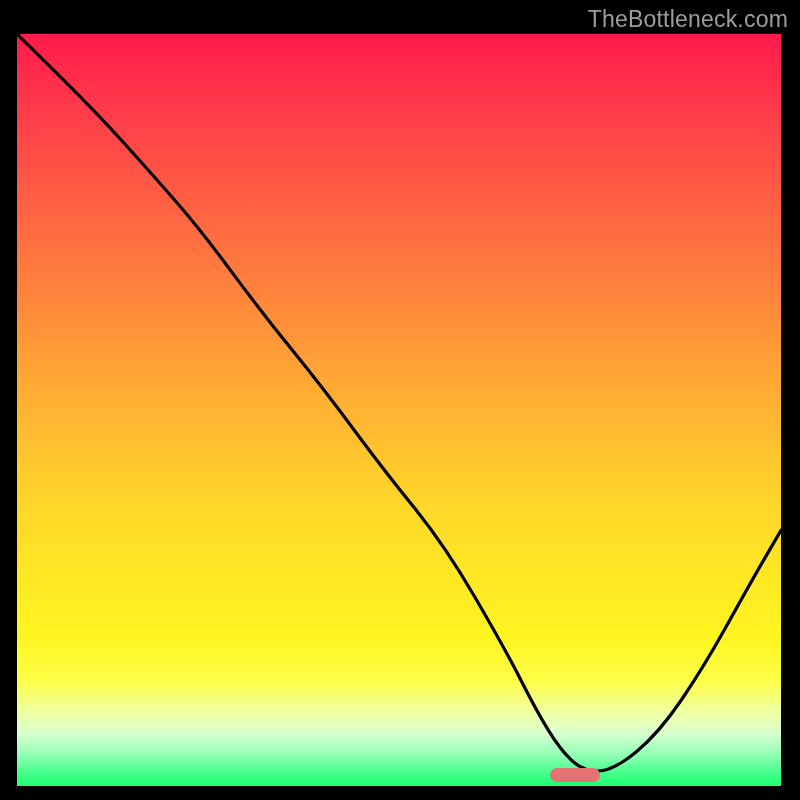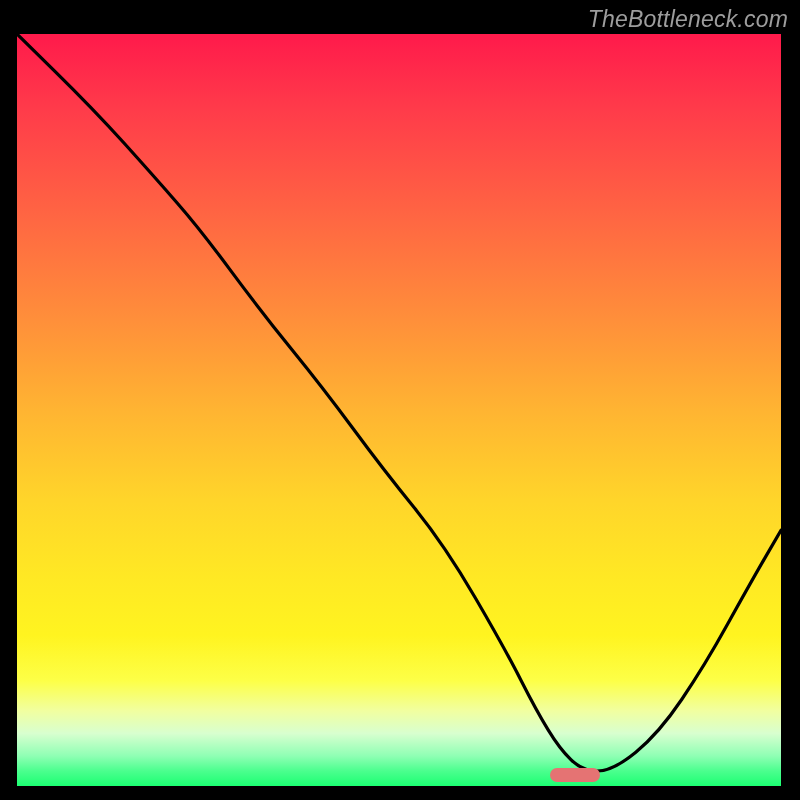--- a/index.html
+++ b/index.html
@@ -78,21 +78,20 @@
   }
   .attribution {
     position: absolute;
     top: 6px;
     right: 12px;
     color: #9d9d9d;
     font-size: 23px;
     font-weight: 500;
     letter-spacing: 0.2px;
     user-select: none;
-    font-style: italic;
   }
 </style>
 </head>
 <body>
 
 <div class="attribution">TheBottleneck.com</div>
 
 <div class="frame">
   <div class="plot-area">
 

